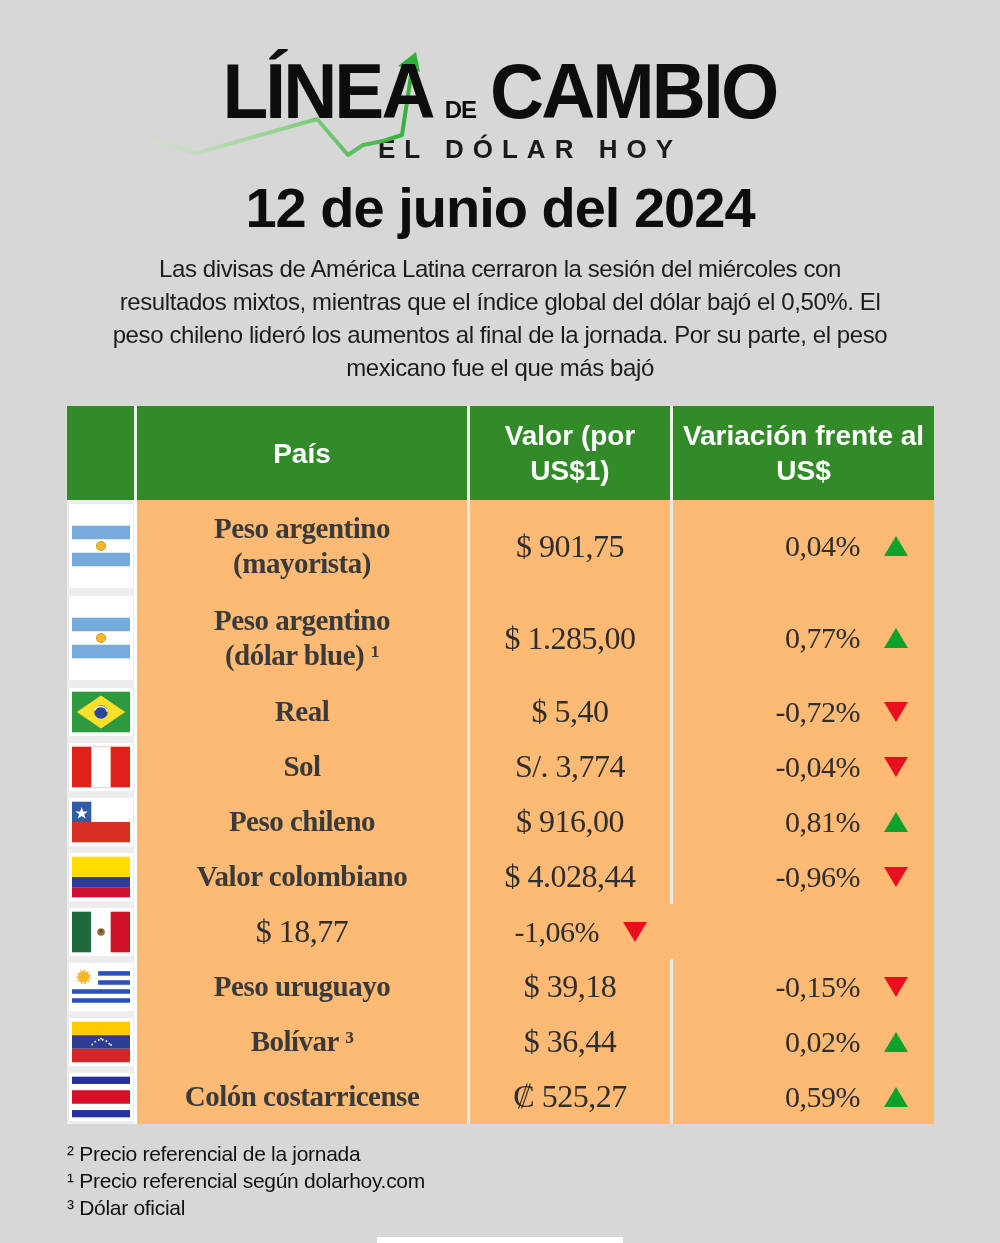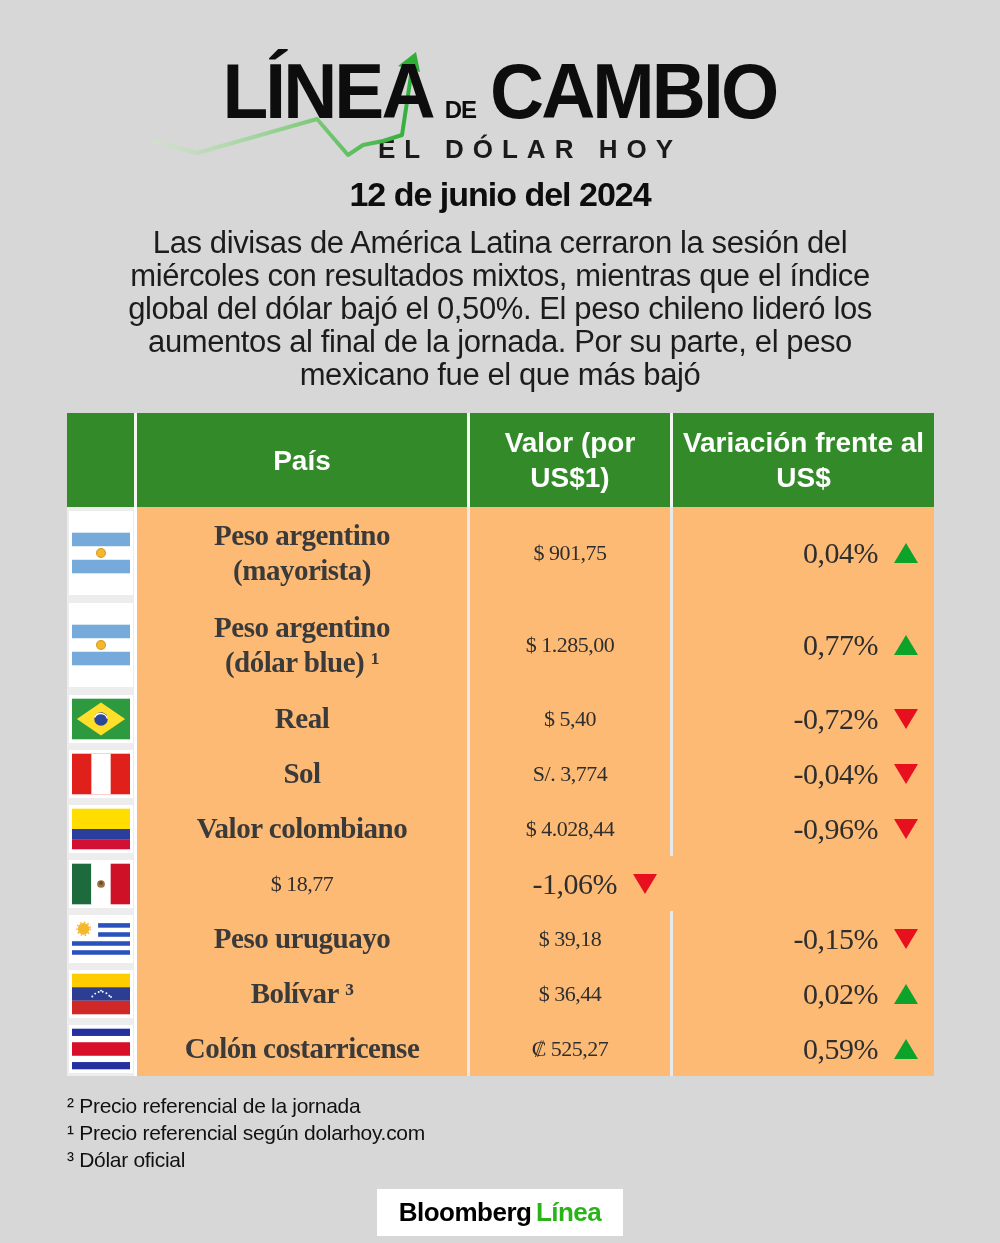--- a/index.html
+++ b/index.html
@@ -9,41 +9,41 @@
     background:#d7d7d7; overflow:hidden;
     font-family:"Liberation Sans", sans-serif; color:#1f1f1f;
   }
   
   .logo-area { position:relative; padding-top:54px; text-align:center; }
   .chart-line-svg { position:absolute; left:140px; top:50px; width:300px; height:120px; pointer-events:none; }
   .title-row { position:relative; display:flex; justify-content:center; align-items:baseline; line-height:0.95; }
   .title-big { font-size:78px; font-weight:800; letter-spacing:-3px; color:#0d0d0d; transform:scaleX(.96); }
   .title-de { font-size:24px; font-weight:800; color:#0d0d0d; margin:0 8px; letter-spacing:-1px; }
   .subtitle { margin-top:6px; margin-left:60px; font-size:26px; font-weight:600; letter-spacing:9px; color:#1a1a1a; }
-  .date { margin-top:10px; font-size:34px; font-weight:800; letter-spacing:-1px; color:#0d0d0d; }
-  .intro { margin:12px auto 0; width:780px; font-size:31px; line-height:33px; letter-spacing:-0.4px; color:#1c1c1c; text-align:center; }
+  .date { margin-top:10px; font-size:56px; font-weight:800; letter-spacing:-1px; color:#0d0d0d; }
+  .intro { margin:12px auto 0; width:780px; font-size:24px; line-height:33px; letter-spacing:-0.4px; color:#1c1c1c; text-align:center; }
   
   .fx-table { margin:22px 0 0 67px; width:867px; }
   .thead, .row { display:grid; grid-template-columns:70px 333px 203px 261px; }
   .thead { background:var(--header-green,#338A28); height:94px; }
   .th { display:flex; align-items:center; justify-content:center; text-align:center;
         color:#fff; font-size:28px; font-weight:700; line-height:1.25; border-right:3px solid #f3f6f1; }
   .th:last-child { border-right:none; }
   .tbody { background:#fdba74;font-family:Liberation Serif, serif; }
   .row { height:55px; }
   .row.tall { height:92px; }
   .cell { display:flex; align-items:center; justify-content:center; }
   .flag-cell { background:#ededed; border-right:3px solid #ffffff; }
   .flag-box { width:64px; background:#ffffff; display:flex; align-items:center; justify-content:center; padding:3px 3px; }
   .row.tall .flag-box { padding:21px 3px; }
   .flag-svg { display:flex; } .flag-svg svg { width:58px; height:42px; display:block; }
   .country-cell, .value-cell { border-right:3px solid #e9e9e9; }
   .country { font-size:29px; font-weight:700; color:#3a3a3a; text-align:center; white-space:pre-line; line-height:1.22; letter-spacing:-0.5px; }
-  .value { font-size:22px; font-weight:400; color:#2e2e2e; letter-spacing:-0.5px; }
-  .variation-cell { justify-content:flex-end; padding-right:16px; gap:16px; }
+  .value { font-size:32px; font-weight:400; color:#2e2e2e; letter-spacing:-0.5px; }
+  .variation-cell { justify-content:flex-end; padding-right:26px; gap:24px; }
   .variation { font-size:30px; font-weight:400; color:#2e2e2e; letter-spacing:-0.5px; }
   .tri { width:0; height:0; }
   .tri.up   { border-left:12px solid transparent; border-right:12px solid transparent; border-bottom:20px solid var(--up-green,#0DA32B); }
   .tri.down { border-left:12px solid transparent; border-right:12px solid transparent; border-top:20px solid var(--down-red,#E8101E); }
   
   .footnotes { margin:16px 0 0 67px; font-size:21px; line-height:27px; color:#111; letter-spacing:-0.3px; }
   .brand-wrap { margin-top:16px; text-align:center; }
   .brand-box { display:inline-block; background:#ffffff; padding:8px 22px; }
   .brand-black { font-size:26px; font-weight:700; color:#000; letter-spacing:-0.5px; }
   .brand-green { font-size:26px; font-weight:700; color:var(--brand-green,#2BB219); letter-spacing:-0.5px; }
@@ -176,20 +176,44 @@
     </div>
     <div class="cell value-cell">
       <span class="value">S/. 3,774</span>
     </div>
     <div class="cell variation-cell">
       <span class="variation">-0,04%</span>
       <span class="tri down"></span>
     </div>
   </div>
 
+  <div class="row">
+    <div class="cell flag-cell">
+      <div class="flag-box">
+        <span class="flag-svg">
+                <svg viewBox="0 0 60 42">
+                  <rect width="60" height="21" fill="#fff"></rect>
+                  <rect y="21" width="60" height="21" fill="#D93025"></rect>
+                  <rect width="20" height="21" fill="#2F5DA8"></rect>
+                  <polygon points="10,5.5 11.6,10.1 16.4,10.1 12.6,12.9 14,17.5 10,14.7 6,17.5 7.4,12.9 3.6,10.1 8.4,10.1" fill="#fff"></polygon>
+                </svg>
+              </span>
+      </div>
+    </div>
+    <div class="cell country-cell">
+      <span class="country">Peso chileno</span>
+    </div>
+    <div class="cell value-cell">
+      <span class="value">$ 916,00</span>
+    </div>
+    <div class="cell variation-cell">
+      <span class="variation">0,81%</span>
+      <span class="tri up"></span>
+    </div>
+  </div>
 
   <div class="row">
     <div class="cell flag-cell">
       <div class="flag-box">
         <span class="flag-svg">
                 <svg viewBox="0 0 60 42">
                   <rect width="60" height="21" fill="#FFDD00"></rect>
                   <rect y="21" width="60" height="10.5" fill="#2A3F9D"></rect>
                   <rect y="31.5" width="60" height="10.5" fill="#D21034"></rect>
                 </svg>

